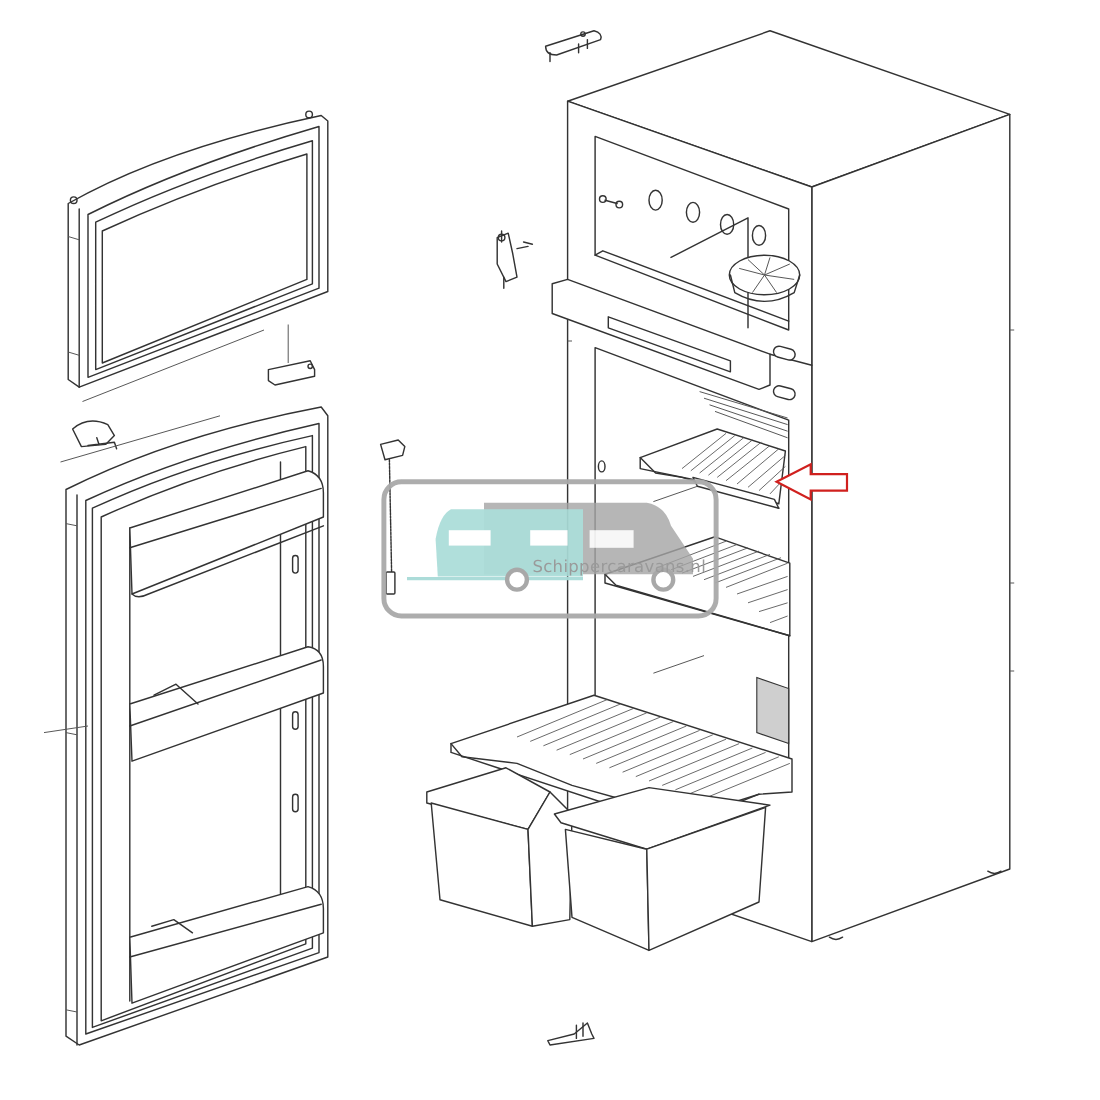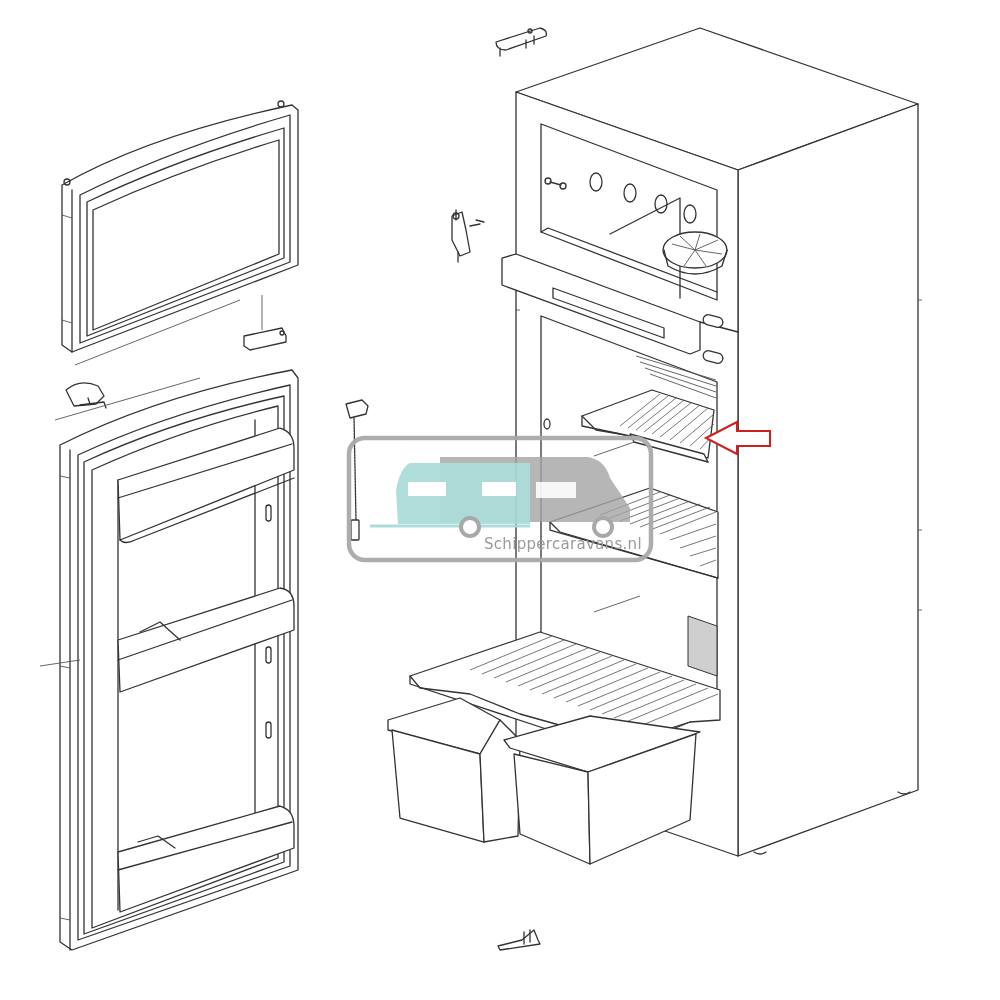--- a/index.html
+++ b/index.html
@@ -3,21 +3,21 @@
 <meta charset="utf-8">
 <style>
   html, body { margin: 0; padding: 0; background: #ffffff; }
   body { width: 1000px; height: 1000px; position: relative; overflow: hidden;
          font-family: "Liberation Sans", sans-serif; }
   #canvas { position: absolute; left: 0; top: 0; width: 1000px; height: 1000px; }
   .ln { fill: none; stroke: #333; stroke-width: 1.3; stroke-linejoin: round; stroke-linecap: round; }
   .lnt { fill: none; stroke: #555; stroke-width: 0.9; }
   .fillw { fill: #fff; stroke: #333; stroke-width: 1.3; stroke-linejoin: round; }
   .grid { stroke: #555; stroke-width: 0.8; }
-  .wm-text { position: absolute; left: 484px; top: 535px; font-size: 15px; color: #9a9a9a;
+  .wm-text { position: absolute; left: 484px; top: 506px; font-size: 15px; color: #9a9a9a;
              letter-spacing: 0.3px; font-family: "DejaVu Sans", sans-serif; }
 </style>
 </head>
 <body>
 
 <svg id="canvas" viewBox="0 0 1000 1000" xmlns="http://www.w3.org/2000/svg">
 
   <g>
     <path class="fillw" d="M62,185 Q150,135 292,105 L298,110 L298,265 L72,352 L62,345 Z"></path>
     <path class="ln" d="M72,190 L72,352"></path>

